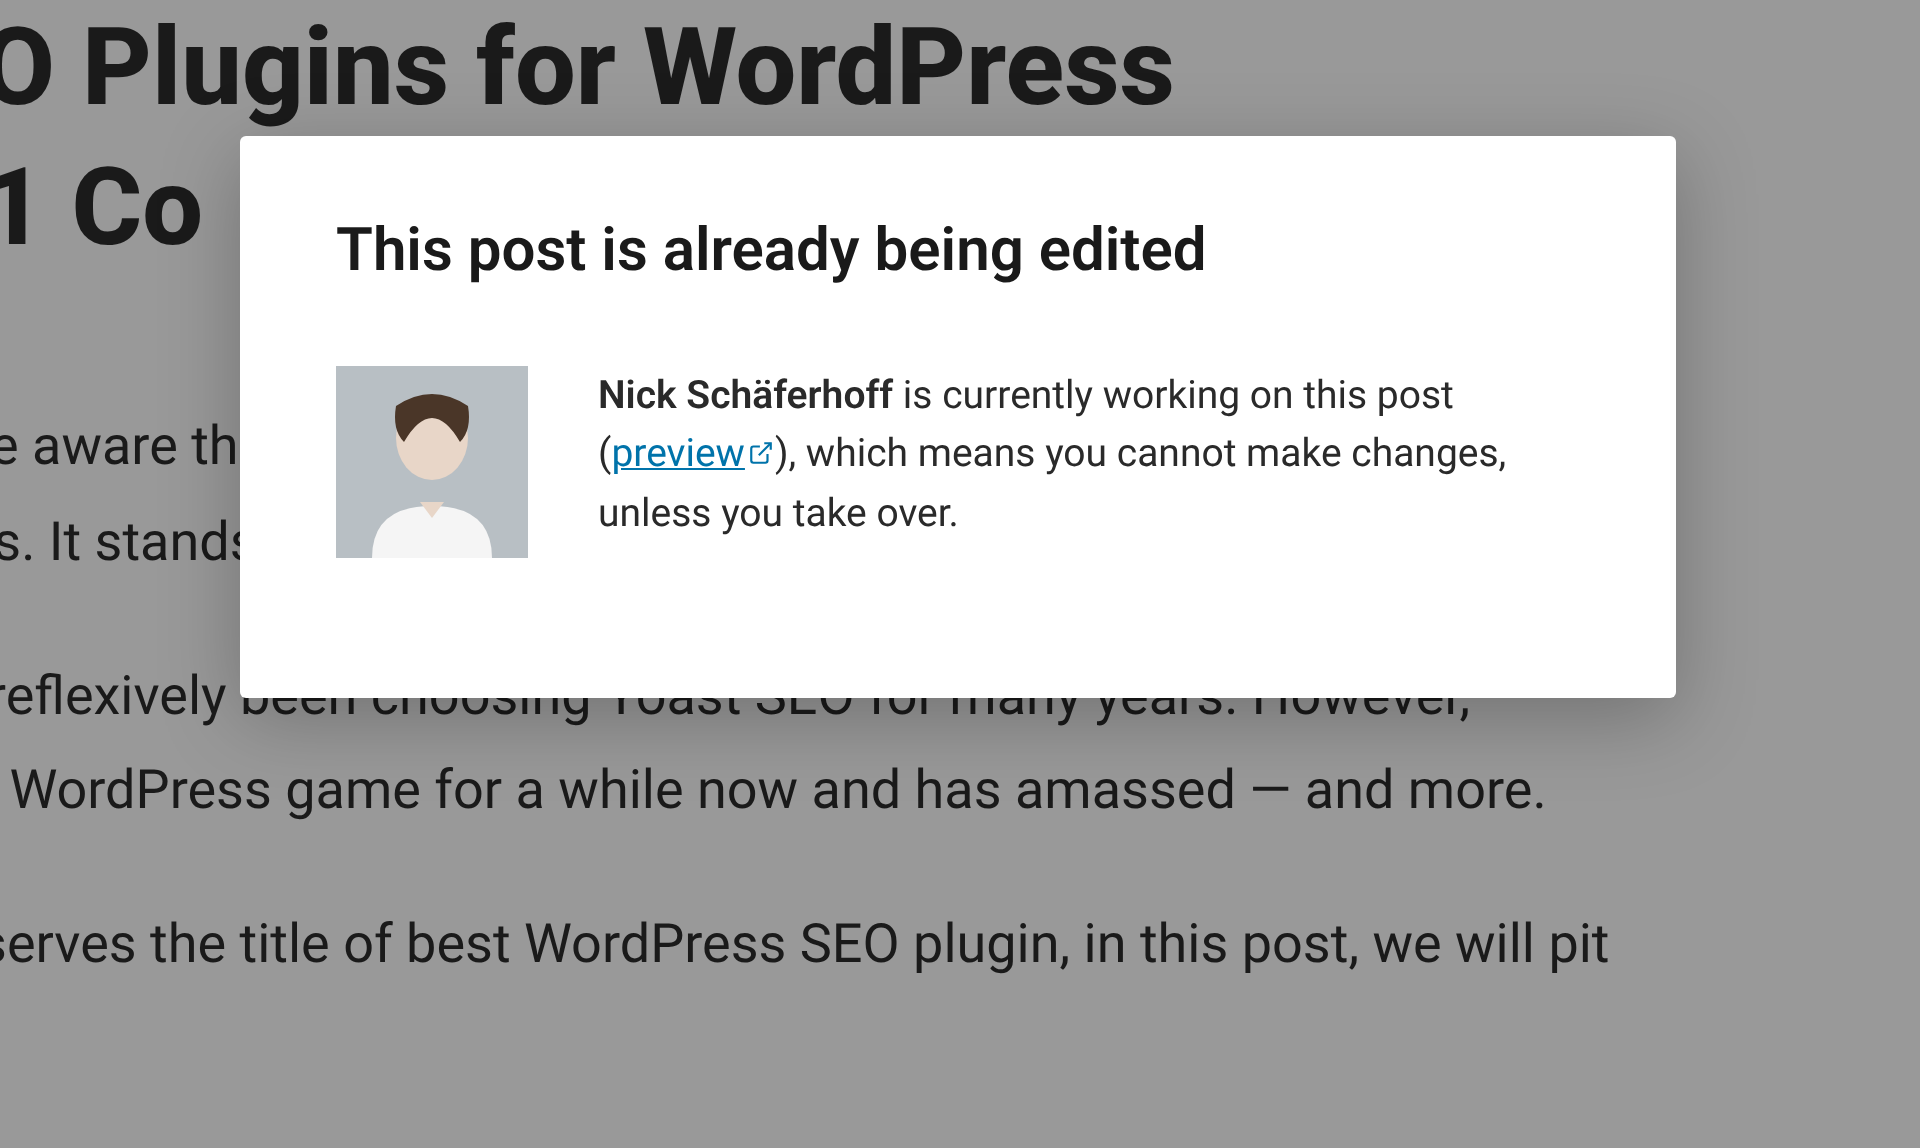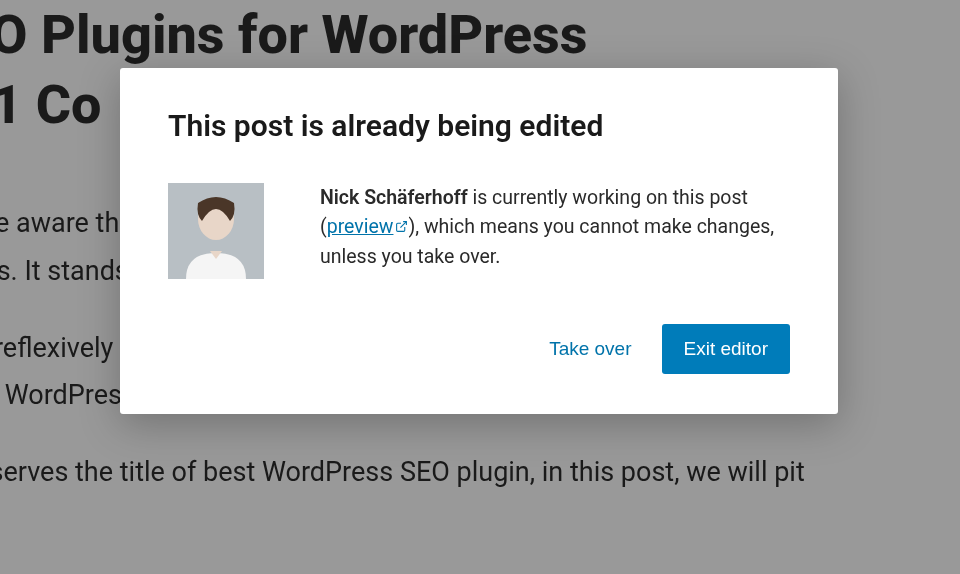--- a/index.html
+++ b/index.html
@@ -62,22 +62,22 @@
       padding: 40px 48px 40px 48px;
     }
     .modal-title {
       font-size: 30px;
       font-weight: 600;
       color: #1a1a1a;
       margin-bottom: 40px;
     }
     .modal-body {
       display: flex;
-      gap: 56px;
-      margin-bottom: 45px;
+      gap: 35px;
+      margin-bottom: 30px;
     }
     .avatar {
       width: 96px;
       height: 96px;
       background: linear-gradient(180deg, #9aa 0%, #888 100%);
       flex-shrink: 0;
       position: relative;
       overflow: hidden;
     }
     .avatar svg {
@@ -171,18 +171,14 @@
       <div class="modal-text">
         <p>
           <span class="author-name">Nick Schäferhoff</span><span> is currently working on this post (</span><a class="preview-link"><span>preview</span><span class="ext-icon"><svg width="13" height="13" viewBox="0 0 24 24" fill="none" stroke="#0073aa" stroke-width="2">
                   <path d="M18 13v6a2 2 0 0 1-2 2H5a2 2 0 0 1-2-2V8a2 2 0 0 1 2-2h6"></path>
                   <polyline points="15 3 21 3 21 9"></polyline>
                   <line x1="10" y1="14" x2="21" y2="3"></line>
                 </svg></span></a><span>), which means you cannot make changes, unless you take over.</span>
         </p>
       </div>
     </div>
-    <div class="modal-actions">
-      <button class="btn-link">Take over</button>
-      <button class="btn-primary">Exit editor</button>
-    </div>
   </div>
 </div>
 
 </body></html>

